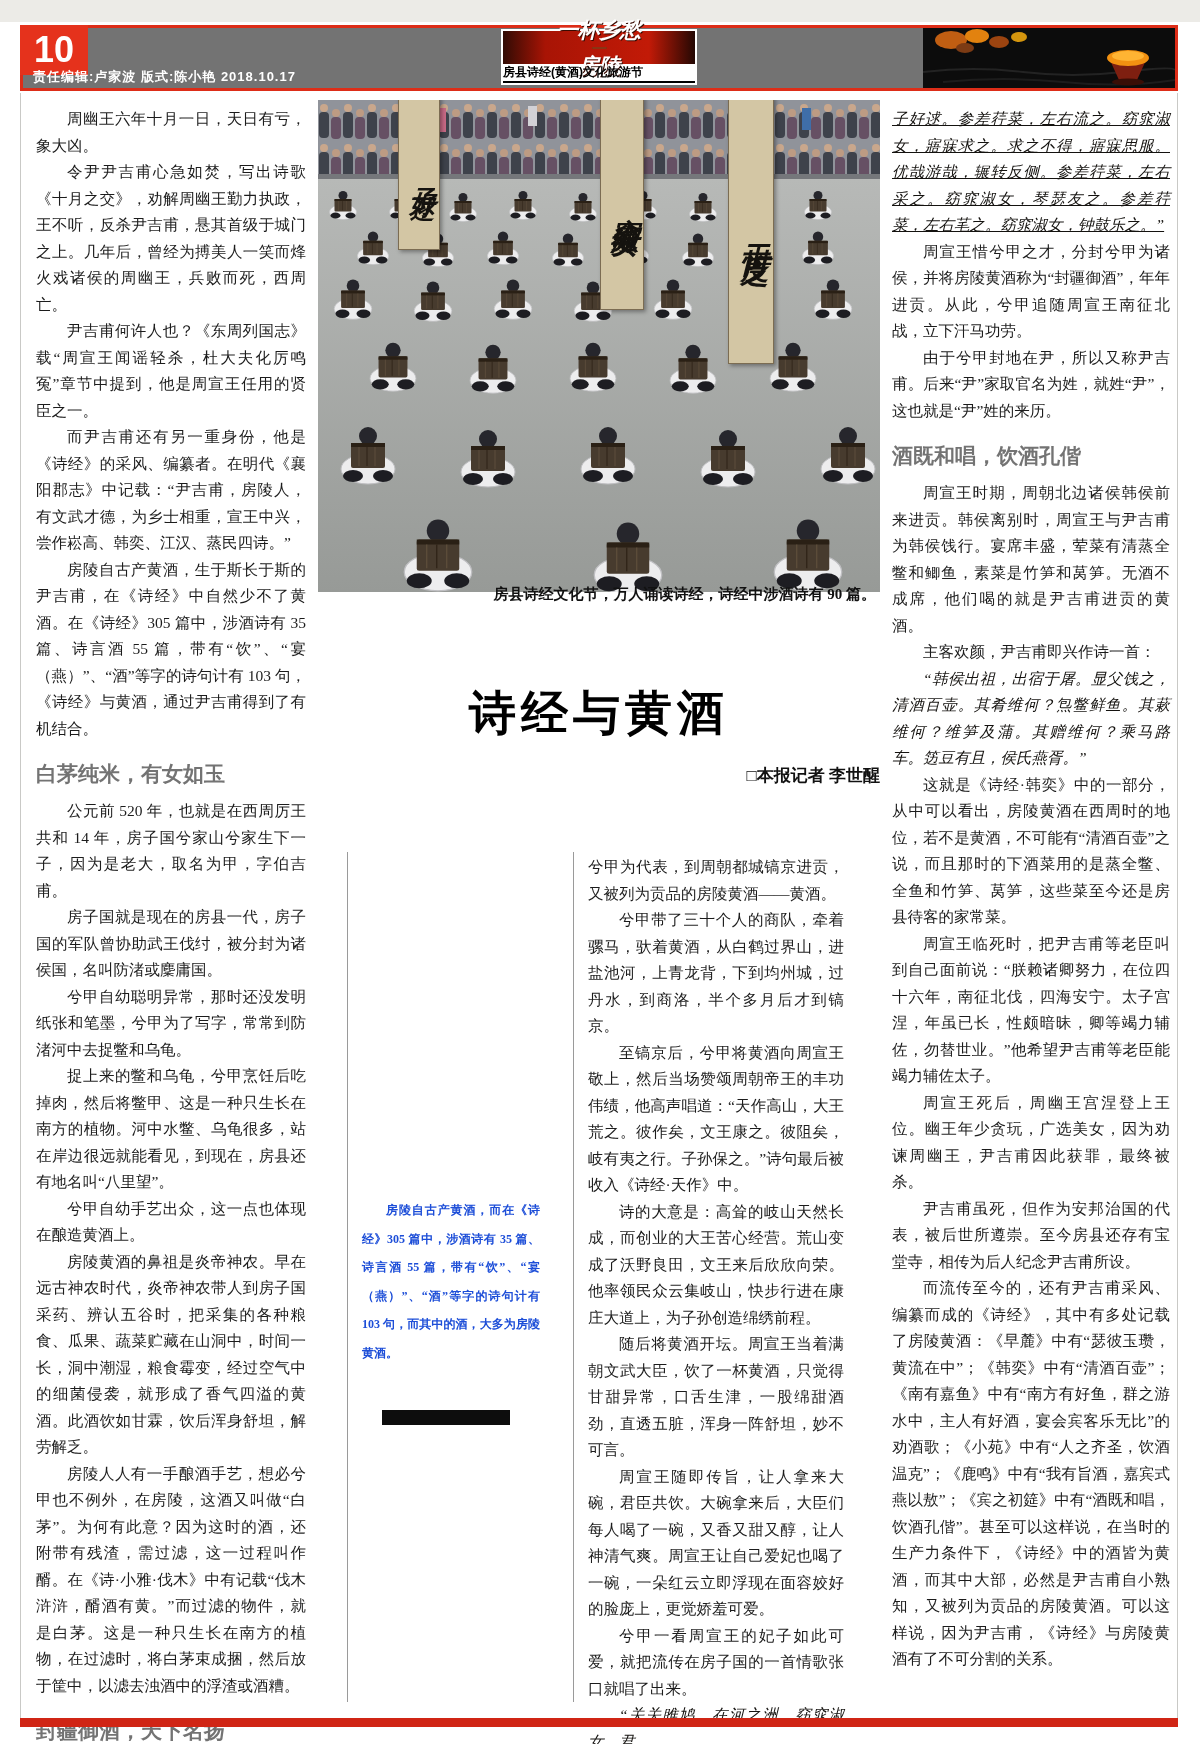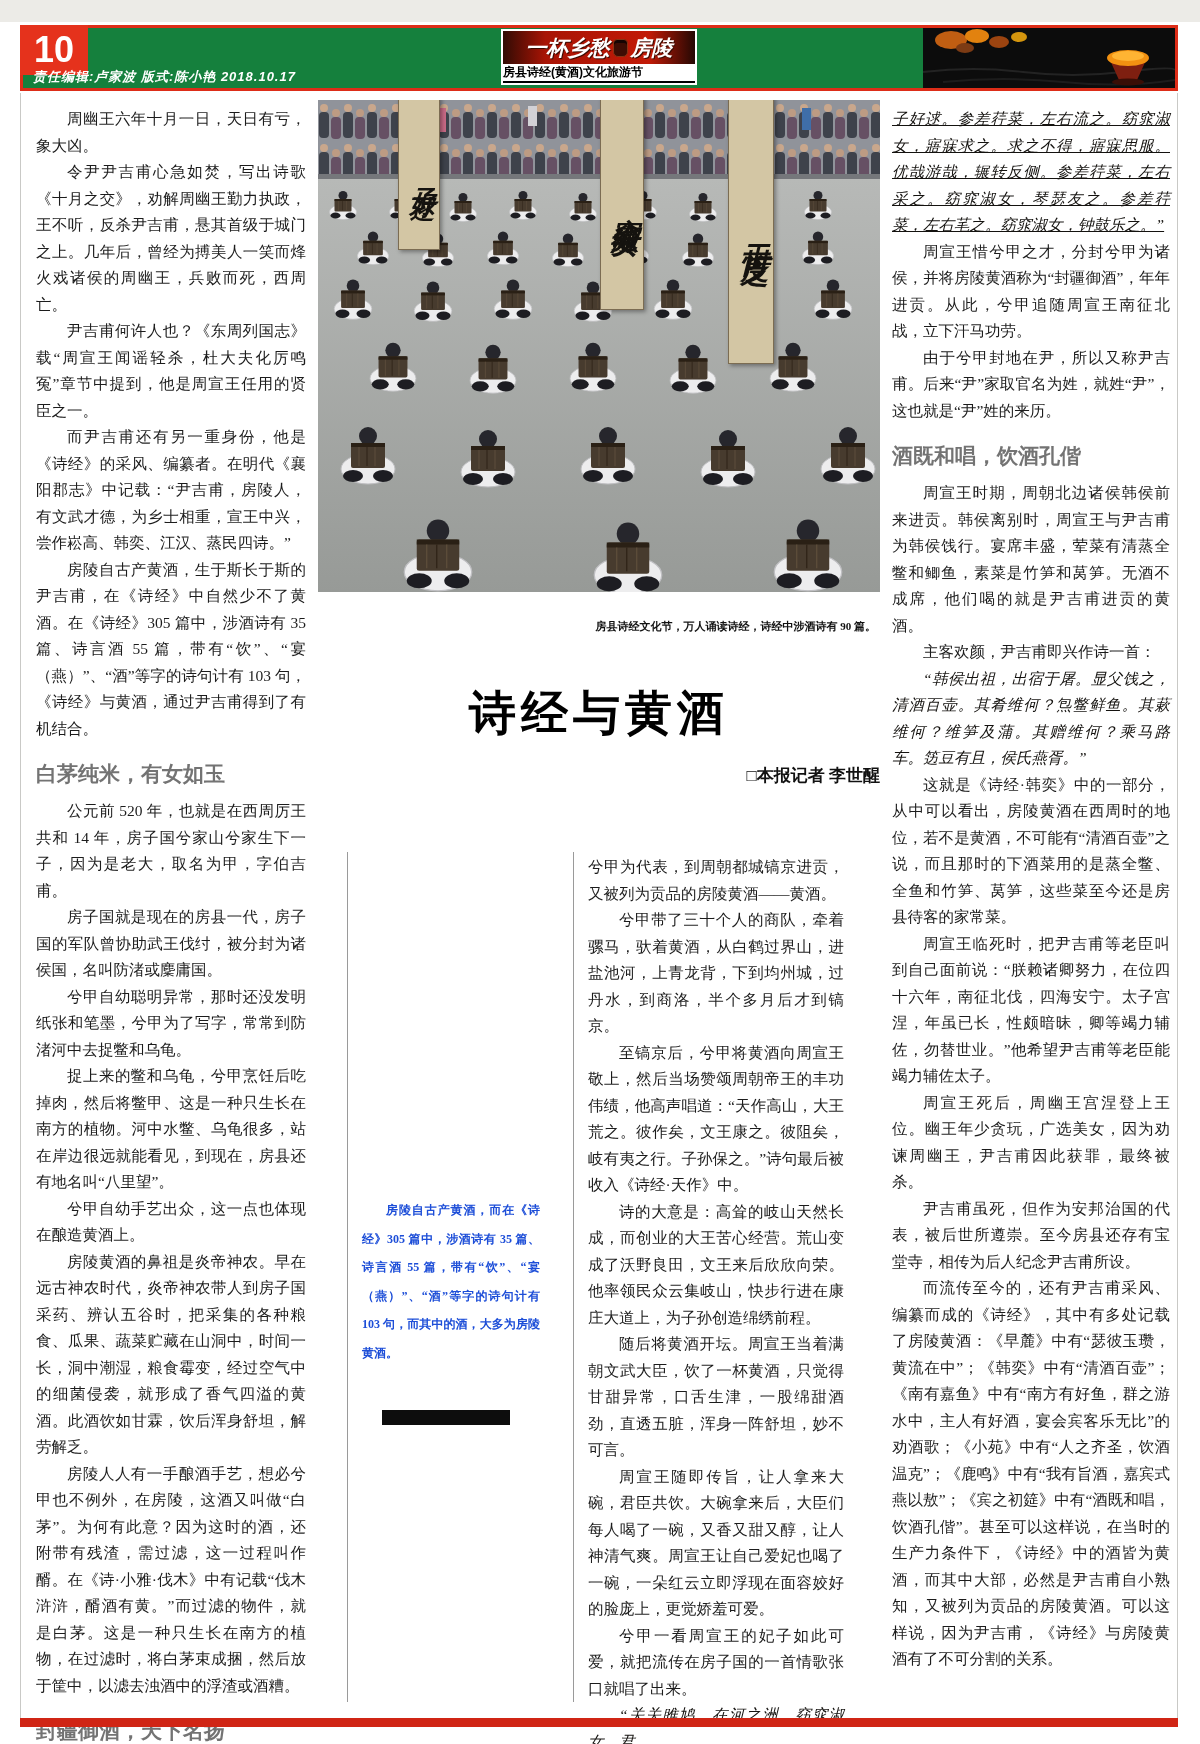--- a/index.html
+++ b/index.html
@@ -1,52 +1,52 @@
 <!DOCTYPE html>
 <html><head>
 <meta charset="utf-8">
 <style>
   html,body{margin:0;padding:0;}
   body{width:1200px;height:1744px;position:relative;background:#ffffff;
        font-family:"Liberation Serif",serif;color:#1c1c1c;overflow:hidden;}
   .topstrip{position:absolute;left:0;top:0;width:1200px;height:22px;background:#ecebe7;}
   
-  .banner{position:absolute;left:20px;top:25px;width:1158px;height:66px;background:#15803d;
+  .banner{position:absolute;left:20px;top:25px;width:1158px;height:66px;background:#737373;
           border:3px solid #dd2d18;box-sizing:border-box;}
   .pagenum{position:absolute;left:-3px;top:-3px;width:68px;height:50px;background:#e5321c;color:#fff;
            font-family:"Liberation Sans",sans-serif;font-size:36px;font-weight:bold;
            text-align:center;line-height:50px;}
   .editor{position:absolute;left:10px;bottom:2px;color:#ffffff;font-family:"Liberation Sans",sans-serif;
-          font-style:italic;font-weight:bold;font-size:13px;letter-spacing:1px;white-space:nowrap;text-align:center;}
+          font-weight:bold;font-size:13px;letter-spacing:1px;white-space:nowrap;text-align:center;}
   .logo{position:absolute;left:50%;transform:translateX(-50%);top:1px;width:196px;height:56px;
         border:2px solid #ffffff;background:#000;box-sizing:border-box;}
   .logo-top{height:33px;background:linear-gradient(90deg,#310b04,#a81405 22%,#c21a07 76%,#240803);
             color:#fff;display:flex;align-items:center;justify-content:center;gap:3px;
             font-weight:bold;font-style:italic;font-size:21px;font-family:"DejaVu Serif",serif;
-            text-shadow:1px 1px 0 #3a0b02;}
+            text-shadow:1px 1px 0 #3a0b02;flex-direction:column;}
   .logo-jar{display:inline-block;width:13px;height:16px;background:#3f0d04;border:1px solid #8a3413;
             border-radius:4px 4px 5px 5px;box-shadow:inset 0 3px 0 #160402;}
   .logo-strip{height:17px;background:#ffffff;color:#000;line-height:17px;
               font-family:"Liberation Sans",sans-serif;font-weight:bold;font-size:12px;}
   .banner-art{position:absolute;right:0;top:0;width:252px;height:60px;overflow:hidden;}
   
   .frame{position:absolute;left:20px;top:93px;width:1158px;height:1625px;
          border-left:1px solid #c9c9c6;border-right:1px solid #c9c9c6;box-sizing:border-box;}
   .redbar{position:absolute;left:20px;top:1718px;width:1158px;height:9px;background:#d02515;}
   
   .photo{position:absolute;left:318px;top:100px;width:562px;height:492px;background:#a8aaa8;overflow:hidden;}
   .pbanner{position:absolute;background:#d3c6a4;border:1px solid #7b6c52;color:#15130f;
            writing-mode:vertical-rl;text-orientation:upright;text-align:center;
            font-style:italic;font-weight:bold;letter-spacing:4px;
            box-shadow:2px 2px 4px rgba(0,0,0,.35);}
   .pb1{left:80px;top:-4px;width:40px;height:152px;font-size:25px;}
   .pb2{left:282px;top:-4px;width:42px;height:212px;font-size:28px;}
   .pb3{left:410px;top:-4px;width:44px;height:266px;font-size:28px;}
-  .caption{position:absolute;left:318px;top:619px;width:558px;text-align:right;
-           font-weight:bold;font-size:11px;color:#111;}
+  .caption{position:absolute;left:318px;top:585px;width:558px;text-align:right;
+           font-weight:bold;font-size:15px;color:#111;}
   
   .title{position:absolute;left:318px;top:682px;width:562px;text-align:center;
          font-weight:bold;font-size:47px;letter-spacing:5px;color:#000;}
   .byline{position:absolute;left:318px;top:764px;width:562px;text-align:right;font-size:17px;color:#111;font-weight:bold;}
   
   .col{position:absolute;font-size:15.5px;line-height:26.5px;}
   .col-left{left:36px;top:106px;width:270px;}
   .col-mid{left:588px;top:854px;width:256px;}
   .col-right{left:892px;top:106px;width:278px;}
   .para{margin:0;text-indent:2em;text-align:justify;color:#1c1c1c;}

